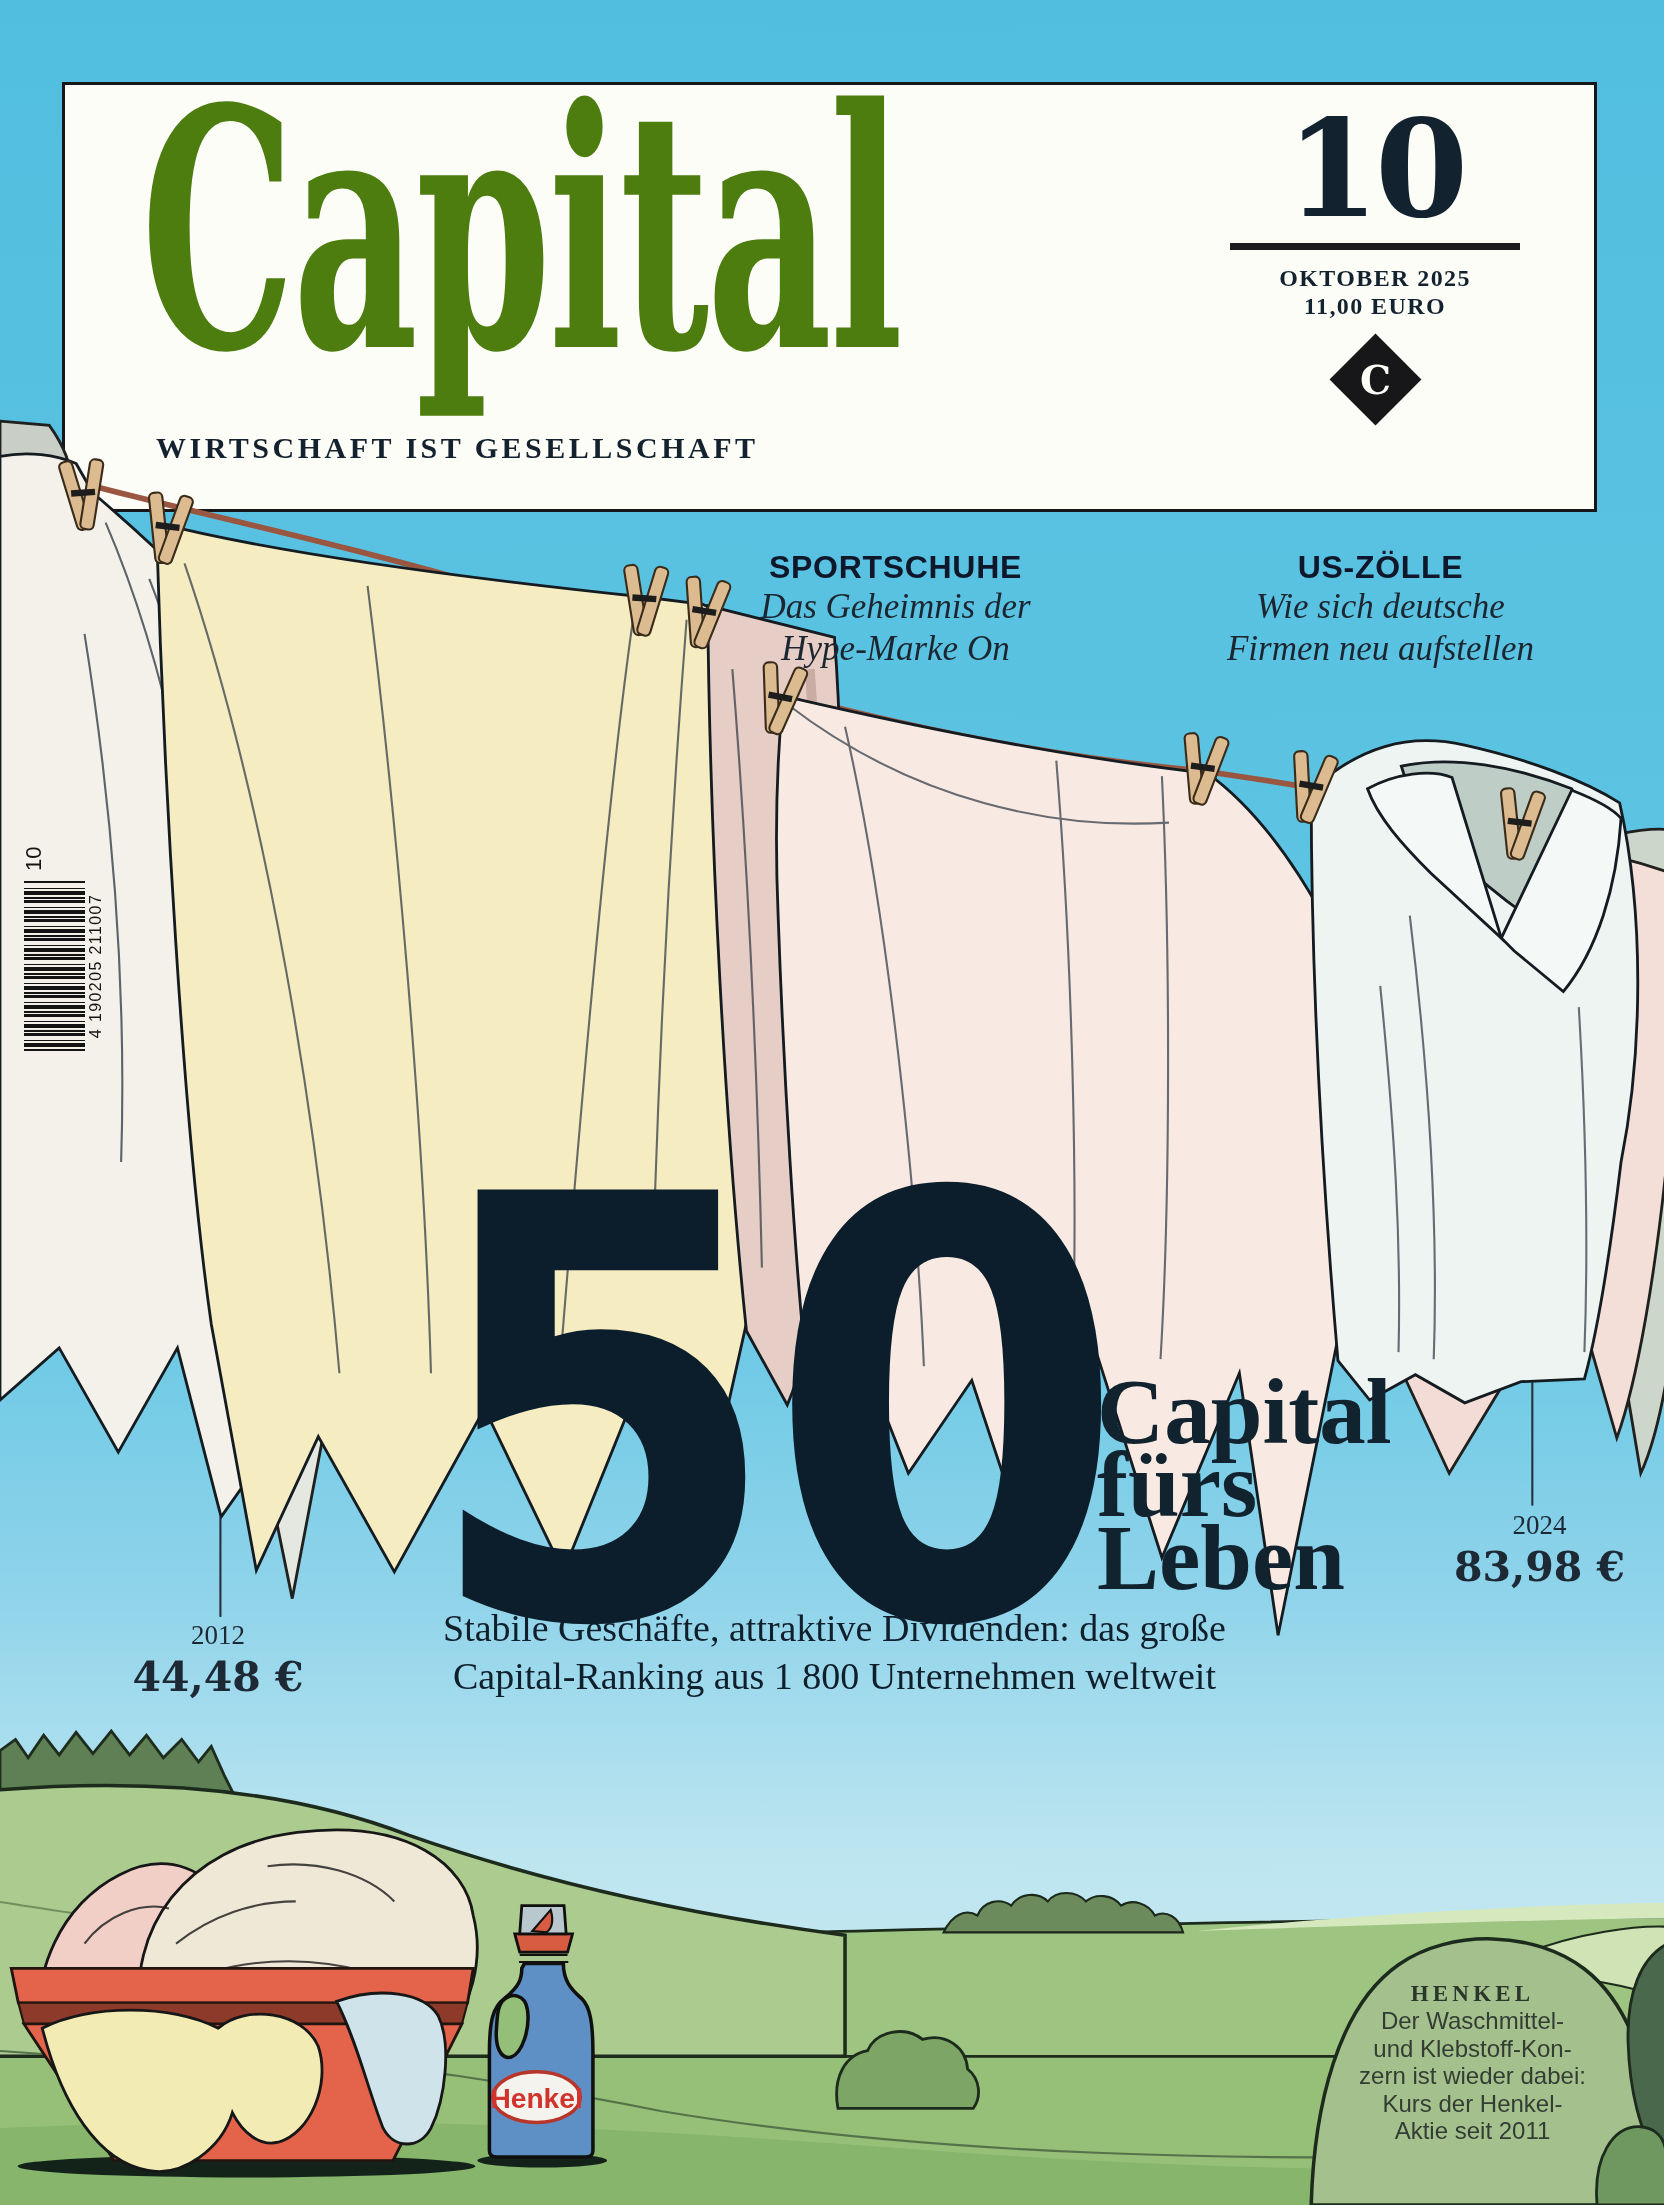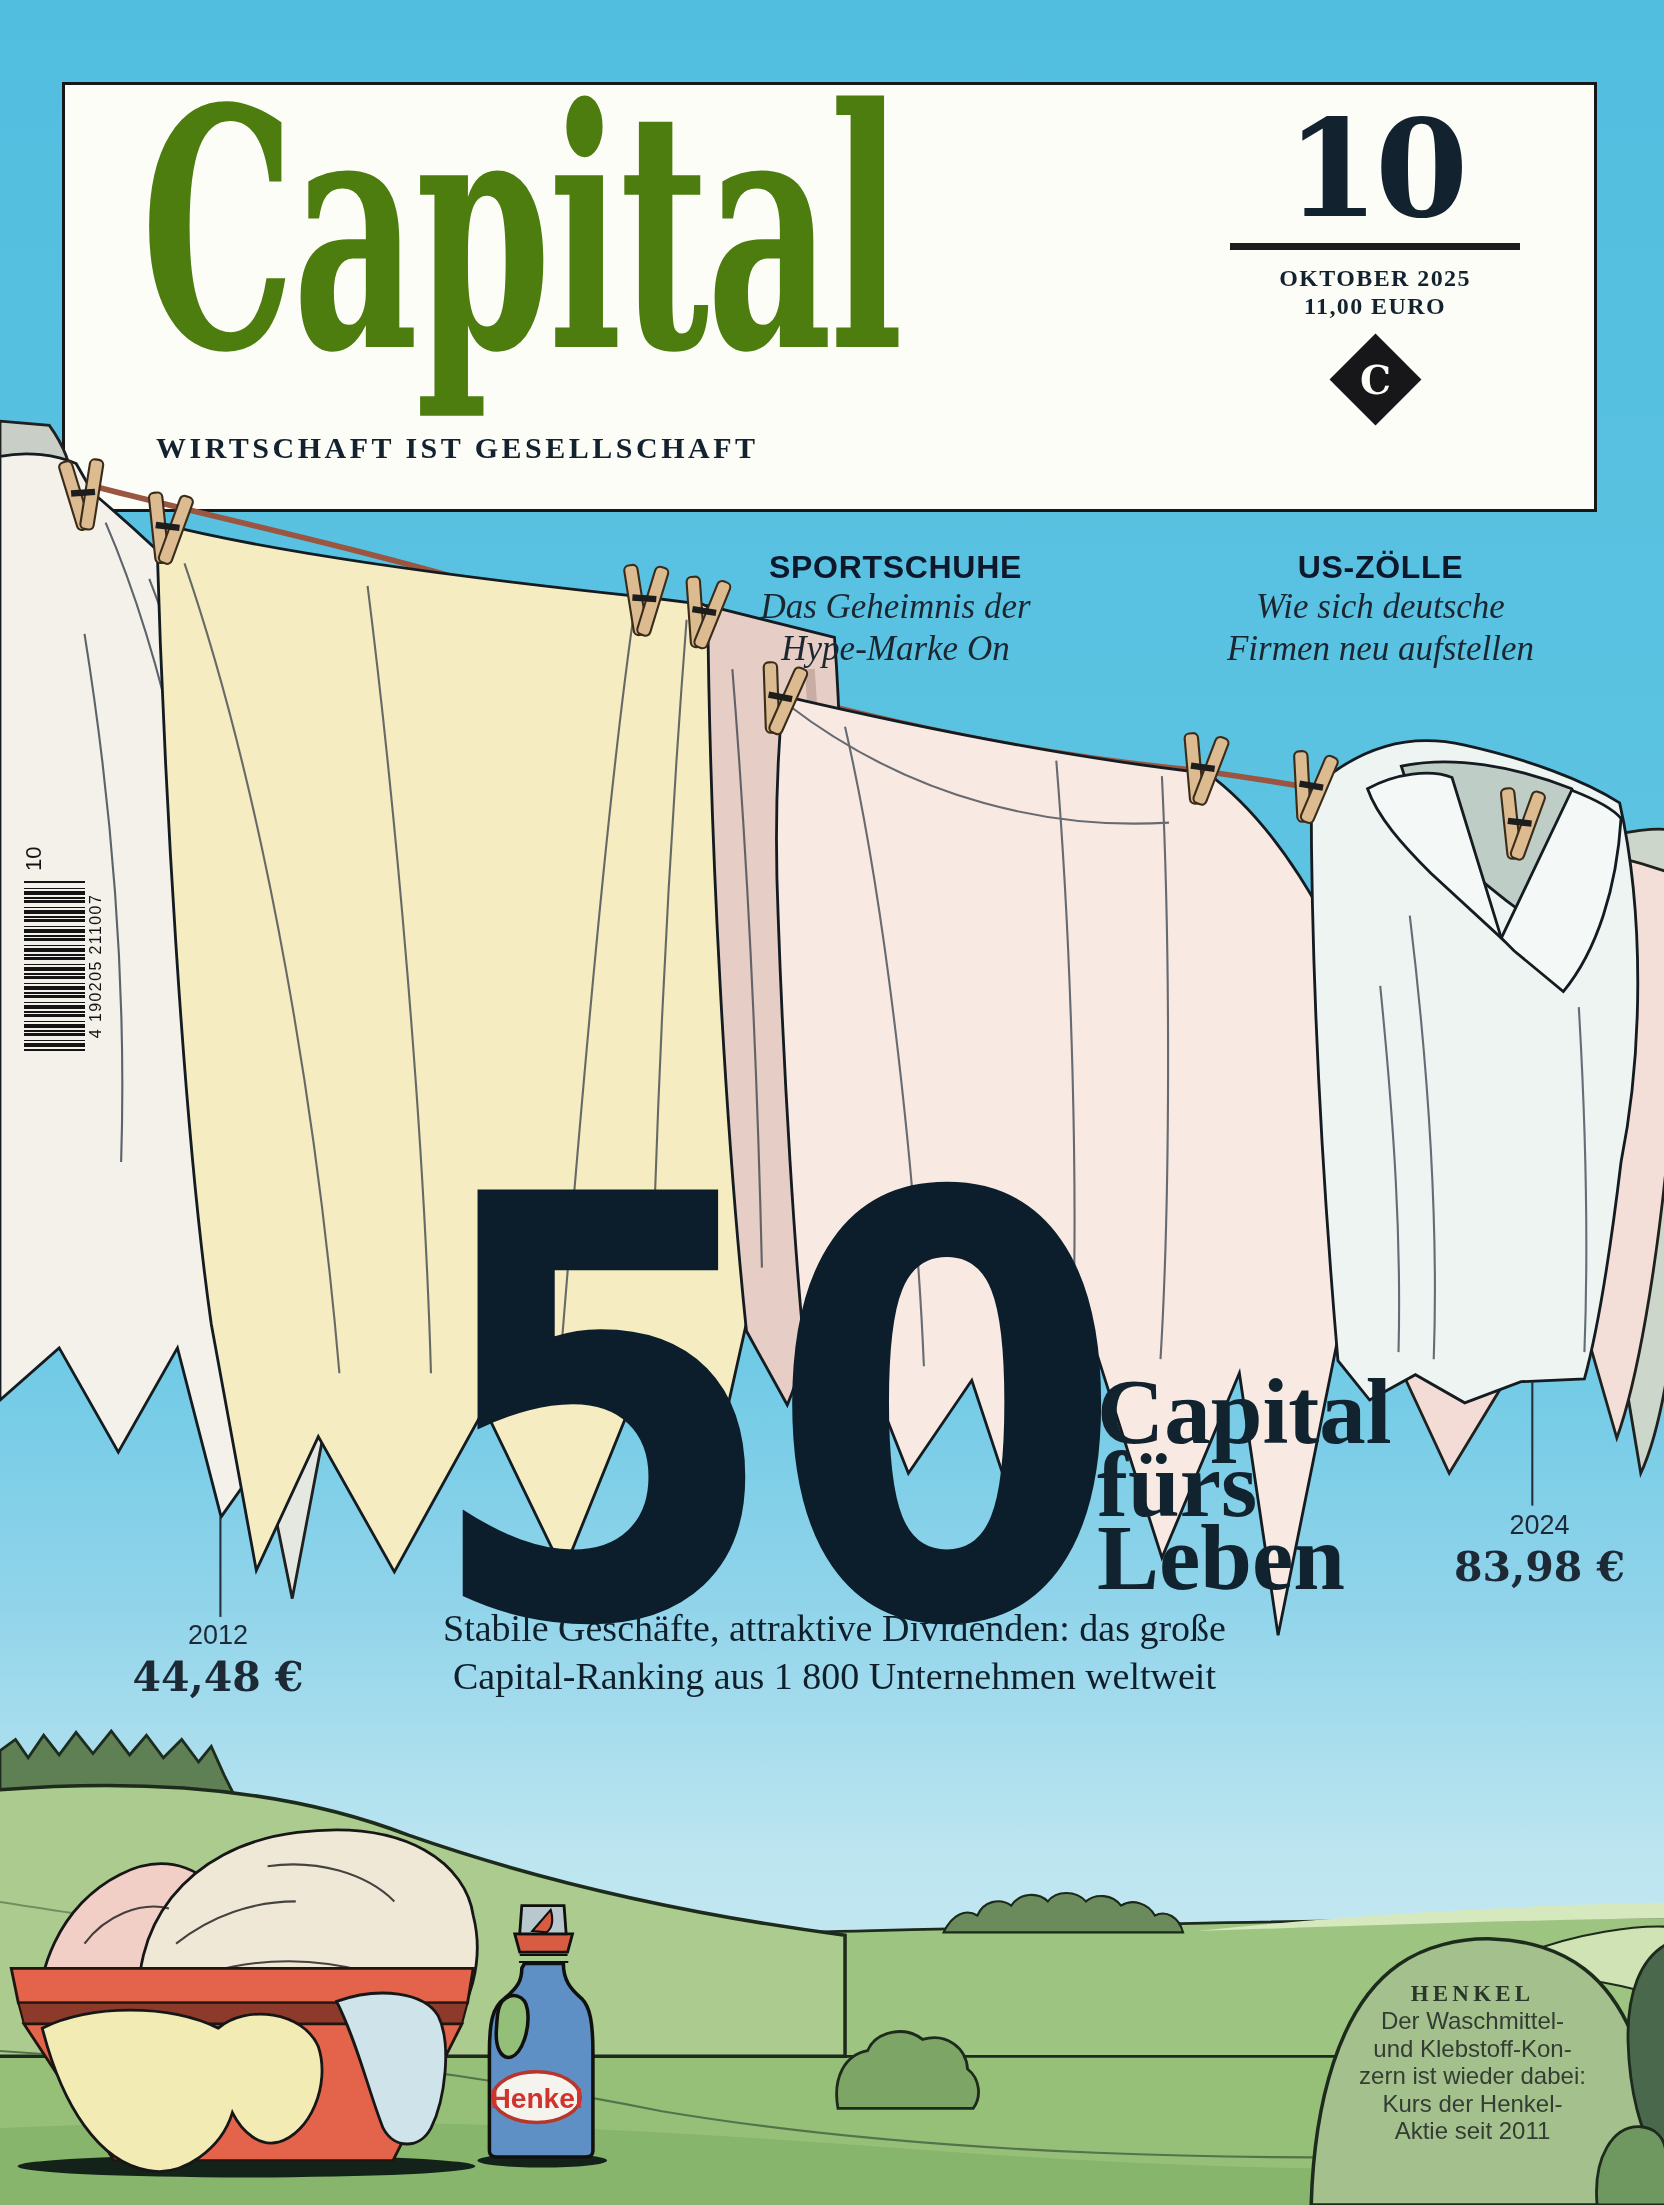--- a/index.html
+++ b/index.html
@@ -46,21 +46,21 @@
     font-family:"DejaVu Sans",sans-serif;font-weight:bold;font-size:585px;line-height:585px;letter-spacing:-15.5px;
   }
   .big-number .squeeze{display:inline-block;transform:scaleX(0.88);transform-origin:left top;}
   .story-title{
     left:1097px;top:1375px;color:#122330;
     font-family:"Liberation Serif",serif;font-weight:bold;font-size:93px;line-height:73px;white-space:nowrap;
   }
   .dek{left:211px;top:1604px;width:1247px;text-align:center;color:#0f1f2b;
     font-family:"Liberation Serif",serif;font-size:38px;line-height:48px;}
   .annot{text-align:center;color:#1d2a36;}
-  .annot .year{font-family:Liberation Sans, sans-serif;font-size:27px;line-height:31px;}
+  .annot .year{font-family:Liberation Serif, serif;font-size:27px;line-height:31px;}
   .annot .price{font-family:"DejaVu Serif",serif;font-weight:bold;font-size:41px;line-height:45px;margin-top:4.2px;}
   .annot-2012{left:116px;top:1620px;width:204px;}
   .annot-2024{left:1434px;top:1510px;width:211px;}
   .henkel-note{left:1342px;top:1981px;width:261px;text-align:center;}
   .henkel-note .kicker{font-family:"Liberation Serif",serif;font-weight:bold;font-size:23px;letter-spacing:4.2px;color:#2c372c;}
   .henkel-note .nline{font-family:"Liberation Sans",sans-serif;font-size:24px;line-height:27.5px;color:#333d33;}
   .henkel-note .nline:first-of-type{margin-top:5.6px;}
   
   .barcode-rot{left:21px;top:1051px;width:237px;height:93px;transform:rotate(-90deg);transform-origin:0 0;}
   .barcode-bars{position:absolute;left:0;top:2.8px;width:170px;height:61px;

